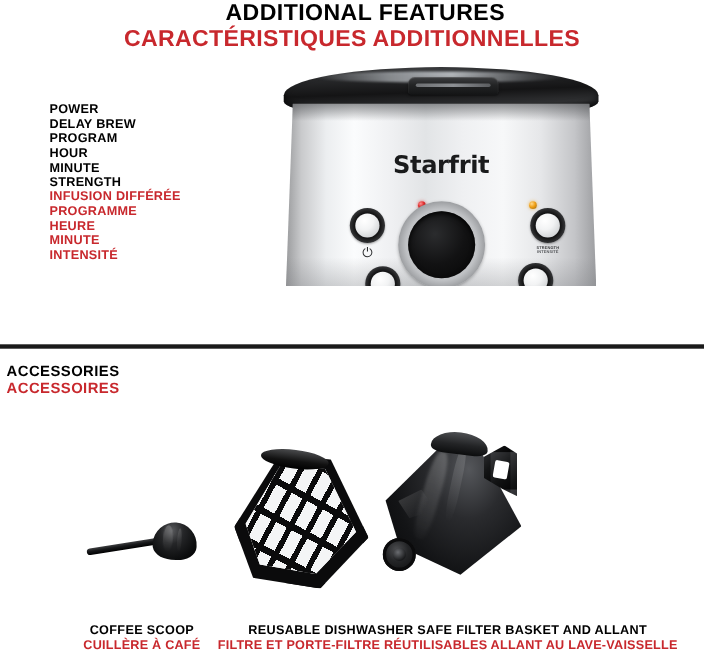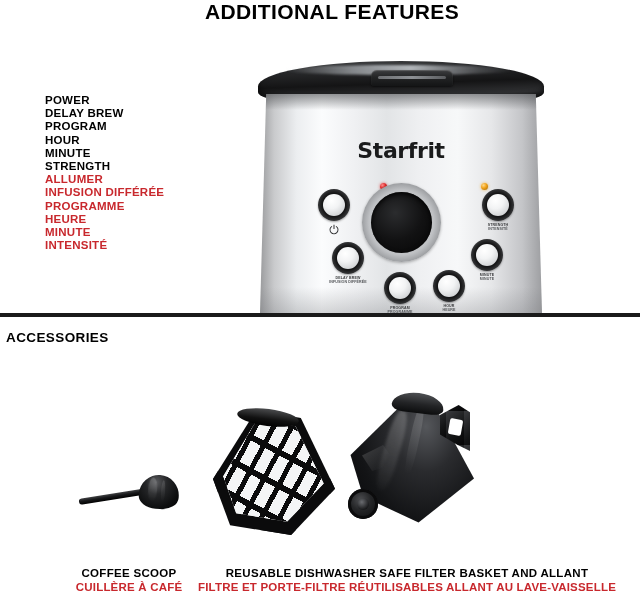--- a/index.html
+++ b/index.html
@@ -108,21 +108,21 @@
     background: linear-gradient(90deg,#6d6f72,#8d9094,#5a5c5f);
     border-radius:2px;
   }
 
   
   .cm-body {
     position: absolute;
     left: 8px;
     top: 33px;
     width: 282px;
-    height: 219px;
+    height: 166px;
     background:
       linear-gradient(90deg,
         #9a9b9d 0%, #c9cacc 5%, #eceef0 13%, #fbfcfd 22%,
         #f0f1f3 33%, #e2e4e6 45%, #eff0f2 57%,
         #f7f8f9 70%, #e6e7e9 82%, #c4c5c8 93%, #9d9ea1 100%);
     clip-path: polygon(2.2% 0%, 97.8% 0%, 100% 100%, 0% 100%);
   }
   .cm-body-top-shade {
     position: absolute;
     left: 0; top: 0;
@@ -489,32 +489,32 @@
     white-space: nowrap;
   }
   .caption.scoop-cap  { left: 44px;  top: 1px; width: 170px; }
   .caption.filter-cap { left: 182px; top: 1px; width: 450px; }
 </style>
 </head>
 <body>
 
 <div class="page-header">
   <div class="title-en">ADDITIONAL FEATURES</div>
+  <div class="title-fr">CARACTÉRISTIQUES ADDITIONNELLES</div>
 </div>
 
 <div class="features-section">
 
   <div class="feature-list">
     <div class="feature-item en">POWER</div>
     <div class="feature-item en">DELAY BREW</div>
     <div class="feature-item en">PROGRAM</div>
     <div class="feature-item en">HOUR</div>
     <div class="feature-item en">MINUTE</div>
     <div class="feature-item en">STRENGTH</div>
-    <div class="feature-item fr">ALLUMER</div>
     <div class="feature-item fr">INFUSION DIFFÉRÉE</div>
     <div class="feature-item fr">PROGRAMME</div>
     <div class="feature-item fr">HEURE</div>
     <div class="feature-item fr">MINUTE</div>
     <div class="feature-item fr">INTENSITÉ</div>
   </div>
 
   <div class="coffeemaker">
 
     <div class="cm-lid">
@@ -565,20 +565,21 @@
     </div>
   </div>
 </div>
 
 <div class="divider"></div>
 
 <div class="accessories-section">
 
   <div class="acc-heading">
     <div class="acc-heading-en">ACCESSORIES</div>
+    <div class="acc-heading-fr">ACCESSOIRES</div>
   </div>
 
   <div class="acc-stage">
 
     <div class="scoop">
       <div class="scoop-handle"></div>
       <div class="scoop-bowl"></div>
     </div>
 
     <div class="filter-basket">

